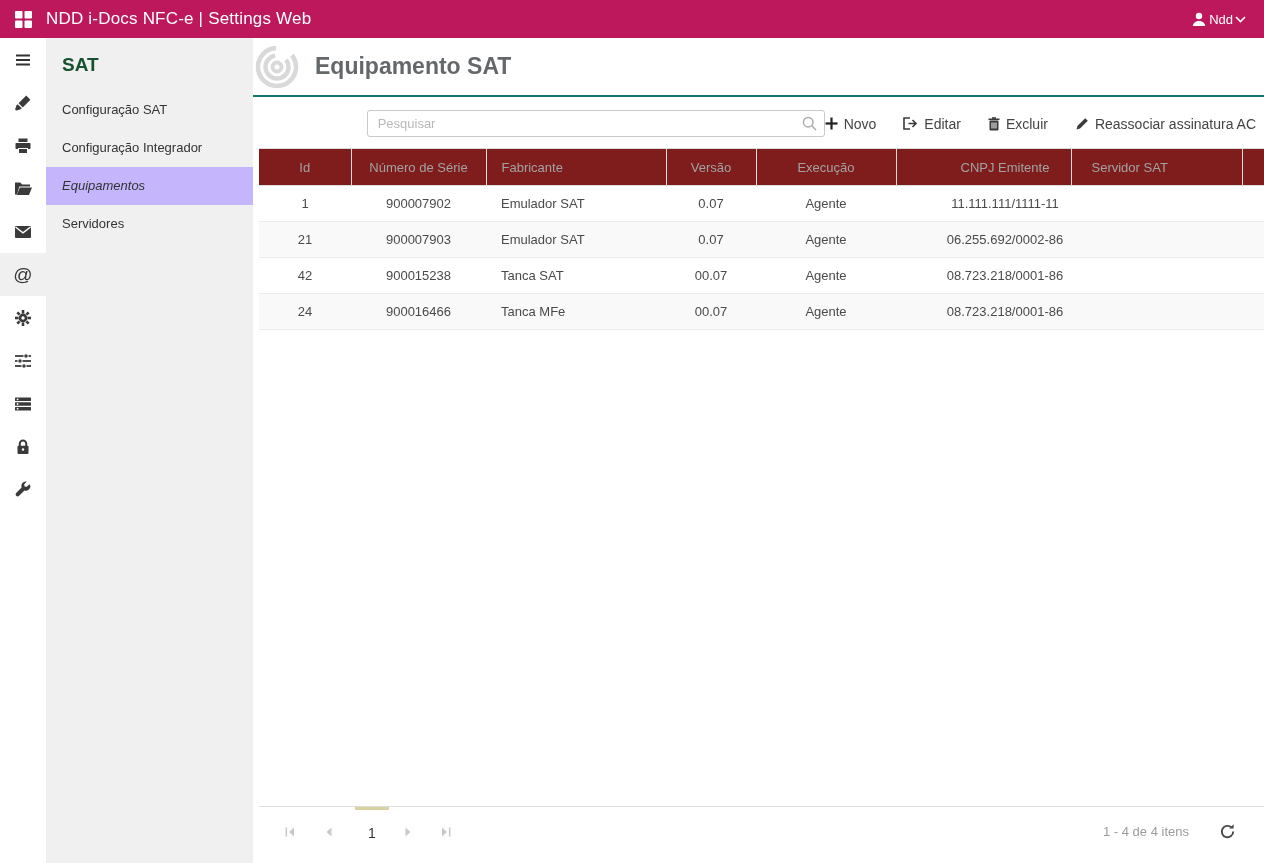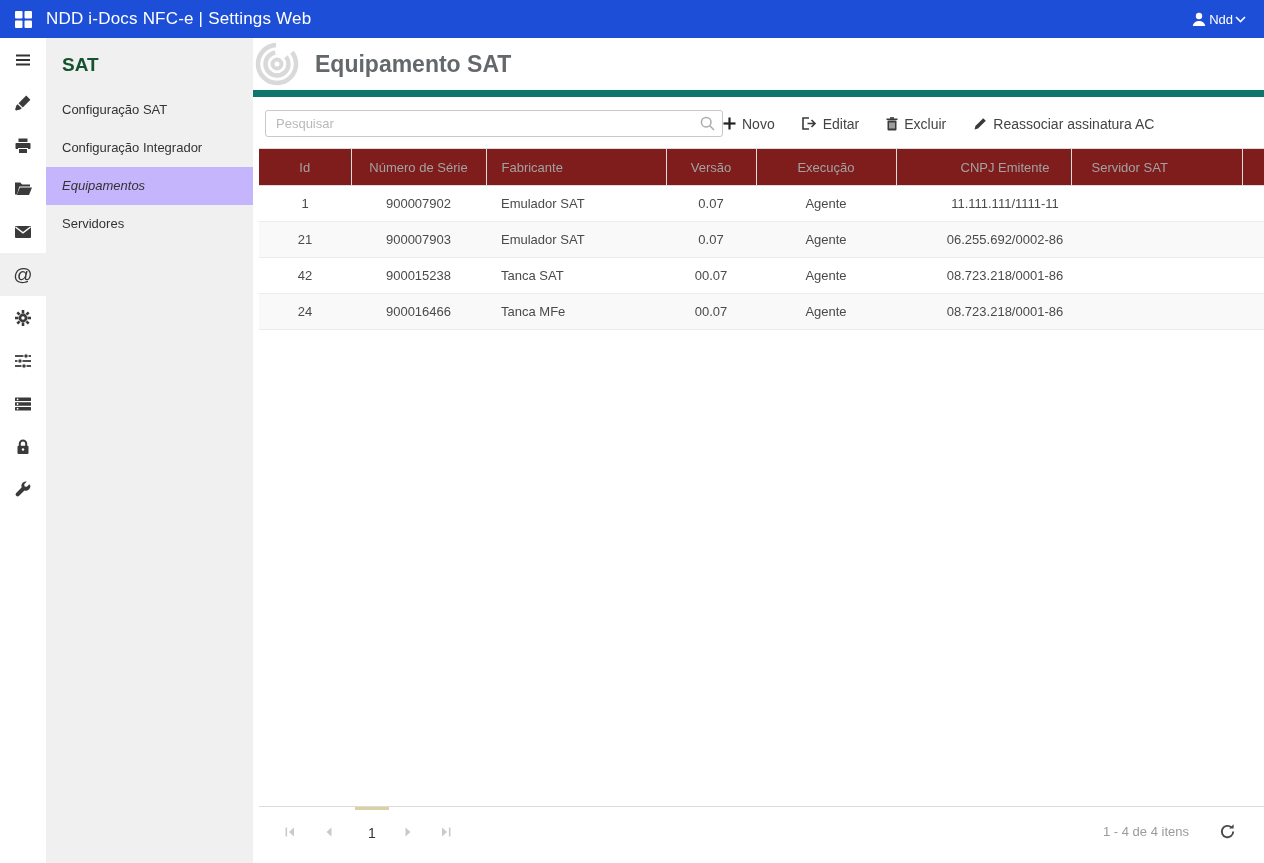--- a/index.html
+++ b/index.html
@@ -4,21 +4,21 @@
 <style>
   * { box-sizing: border-box; }
   html,body { margin:0; padding:0; }
   body {
     width:1264px; height:863px; overflow:hidden;
     font-family:"Liberation Sans", sans-serif;
     background:#fff; color:#444;
   }
   
   .topbar {
-    height:38px; background:#1d4ed8; color:#fff;
+    height:38px; background:#be185d; color:#fff;
     display:flex; align-items:center;
   }
   .topbar .logo { width:46px; display:flex; justify-content:center; align-items:center; cursor:pointer; }
   .topbar-title { font-size:17px; font-weight:400; letter-spacing:.2px; }
   .topbar-user { margin-left:auto; margin-right:18px; display:flex; align-items:center; gap:2px; font-size:13px; cursor:pointer; }
 
   
   .layout { display:flex; height:825px; }
 
   
@@ -29,27 +29,27 @@
   .at-glyph { font-size:19px; color:#353535; font-weight:400; }
 
   
   .sidebar { width:207px; flex:0 0 207px; background:#f0f0f0; }
   .sidebar-title { margin:0; padding:16px 16px 15px 16px; font-size:19px; font-weight:700; color:#14532d; }
   .side-item { padding:11px 16px 12px 16px; font-size:13px; color:#333; cursor:pointer; }
   .side-item.active { background:#c4b5fd;font-style:italic; }
 
   
   .main { flex:1; min-width:0; display:flex; flex-direction:column; background:#fff; }
-  .page-header { height:59px; border-bottom:7px solid #0f766e; display:flex; align-items:center; flex:0 0 59px; }
+  .page-header { height:59px; border-bottom:2px solid #0f766e; display:flex; align-items:center; flex:0 0 59px; }
   .page-logo { margin-left:2px; width:48px; height:48px; }
   .page-title { margin:0 0 0 12px; font-size:23px; color:#65686b; font-weight:600; }
 
   .content { flex:1; min-height:0; display:flex; flex-direction:column; padding-left:6px; }
 
-  .controls { display:flex; align-items:center; justify-content:flex-start; padding:13px 8px 11px 6px; flex:0 0 auto; }
+  .controls { display:flex; align-items:center; justify-content:flex-end; padding:13px 8px 11px 6px; flex:0 0 auto; }
   .search-box { position:relative; width:458px; }
   .search-input {
     width:100%; height:27px; border:1px solid #c9c9c9; border-radius:3px;
     padding:0 30px 0 10px; font-size:13px; color:#444; outline:none;
     font-family:"Liberation Sans", sans-serif;
   }
   .search-input::placeholder { color:#b9b9b9; }
   .search-icon { position:absolute; right:7px; top:5px; }
 
   .toolbar { display:flex; gap:27px; }

